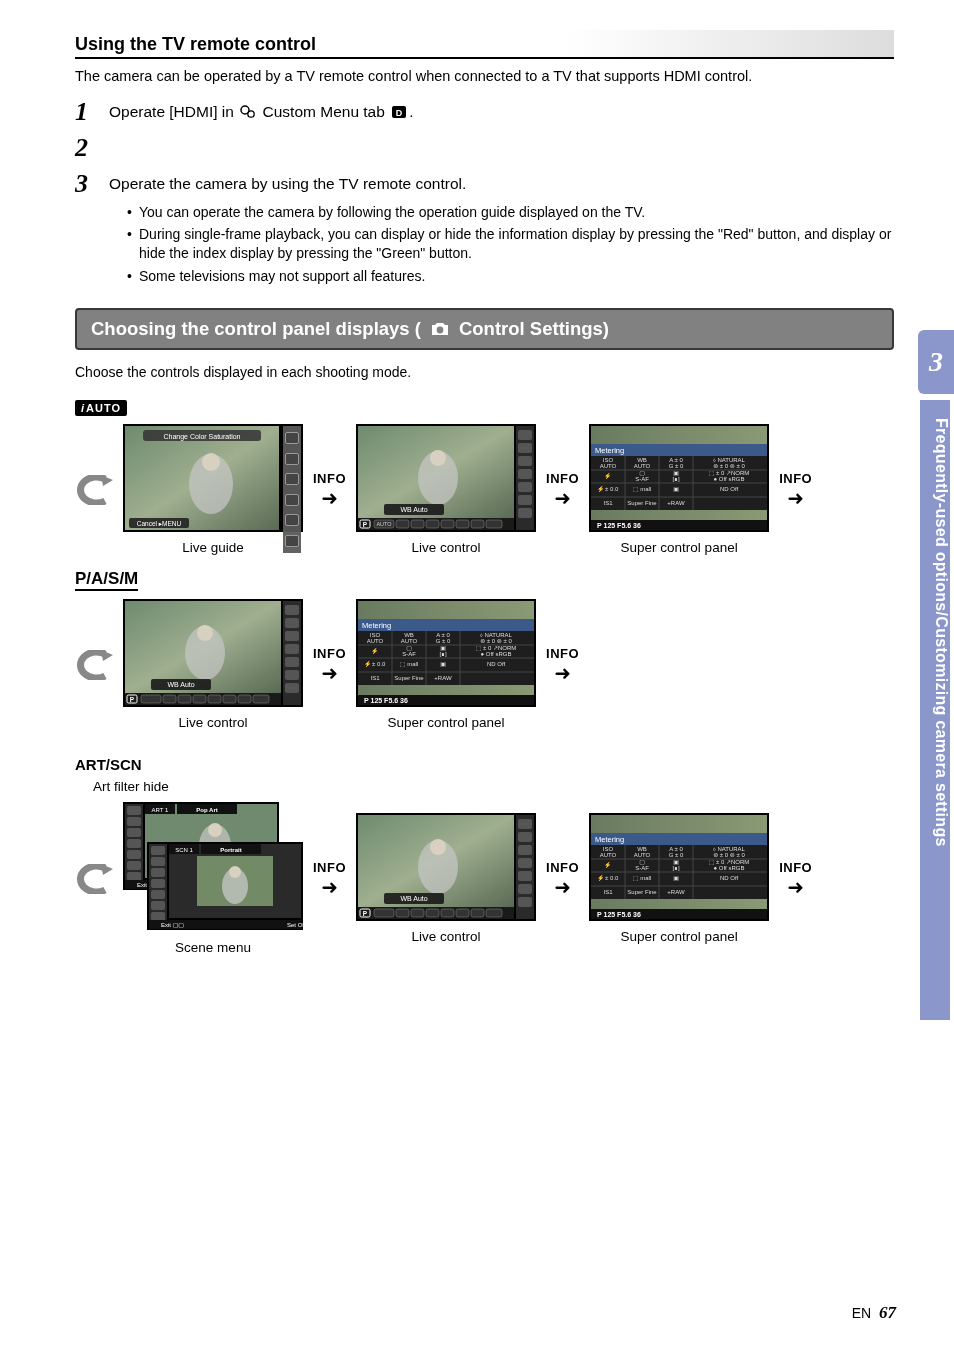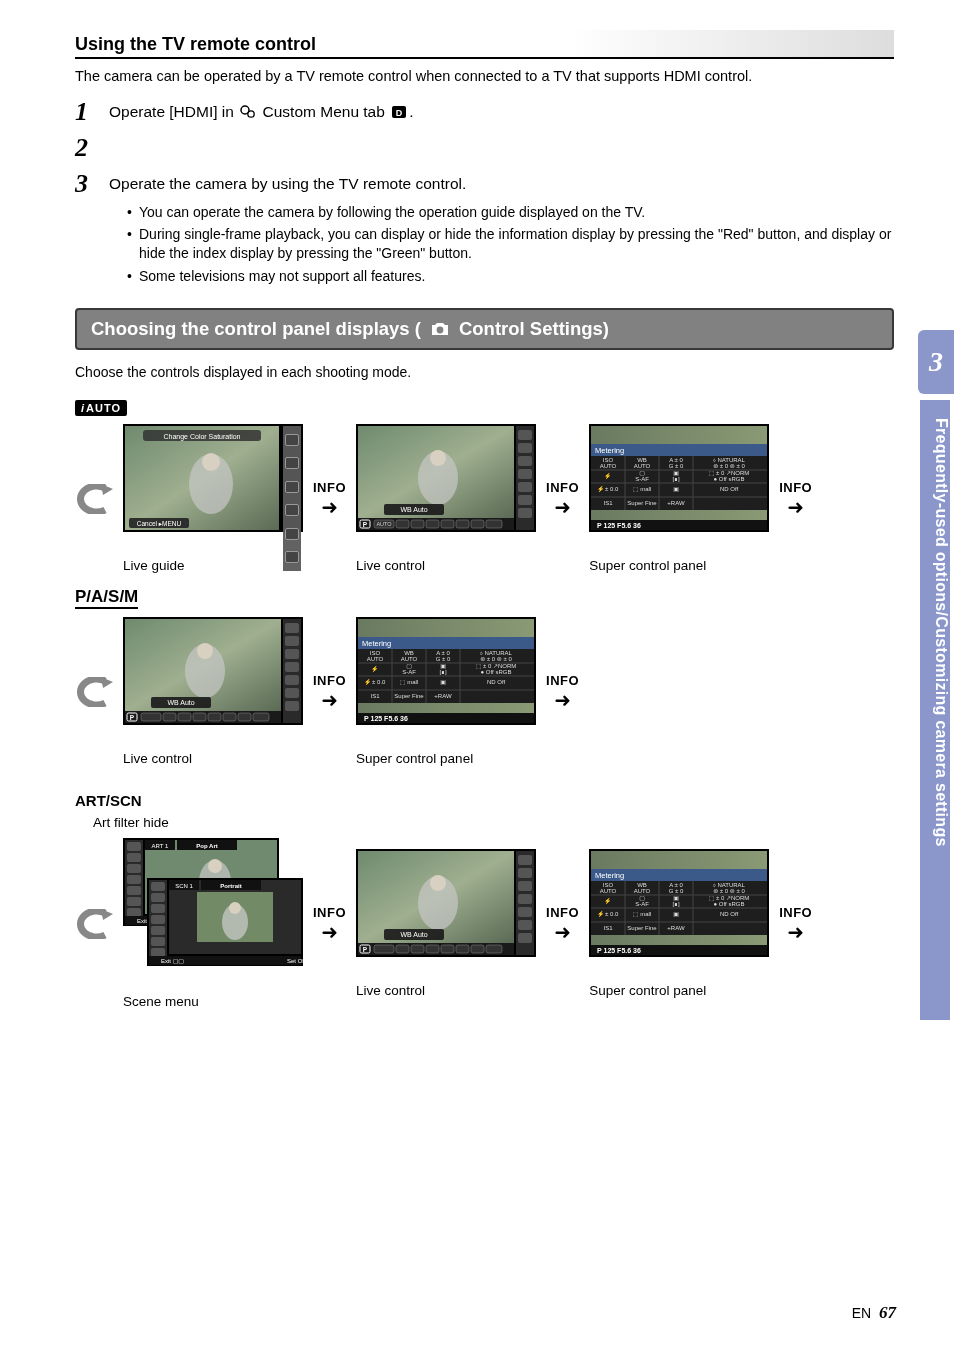--- a/index.html
+++ b/index.html
@@ -16,21 +16,21 @@
 .band{background:#818181;color:#fff;border:2px solid #383838;border-radius:4px;padding:8px 14px;margin:22px 0 14px;font-weight:bold;font-size:18.5px;display:flex;align-items:center;gap:8px;}
 .band .camicon{display:inline-flex;}
 .choose{font-size:14px;margin-bottom:14px;}
 .iauto{display:inline-block;background:#000;color:#fff;font-weight:bold;font-size:11px;padding:2px 6px;border-radius:2px;letter-spacing:1px;margin-top:6px;}
 .iauto:before{content:"i";font-style:italic;margin-right:1px;}
 .pasm{font-weight:bold;font-size:17px;border-bottom:2px solid #000;display:inline-block;margin-top:14px;}
 .artscn{font-weight:bold;font-size:15px;margin-top:26px;}
 .row{display:flex;align-items:center;gap:10px;margin-top:8px;}
 .cycle{width:38px;height:30px;flex-shrink:0;}
 .panel{position:relative;flex-shrink:0;}
-.pcap{font-size:13.5px;margin-top:22px;}
+.pcap{text-align:center;font-size:13.5px;margin-top:4px;}
 .arrow{display:flex;flex-direction:column;align-items:center;gap:2px;flex-shrink:0;}
 .info{font-weight:bold;font-size:13px;letter-spacing:.5px;}
 .arr{font-size:20px;line-height:1;}
 .tab3{position:absolute;right:0;top:330px;width:36px;height:64px;background:#8b97cb;border-radius:6px 0 0 6px;display:flex;align-items:center;justify-content:center;}
 .tab3 span{font-family:"Times New Roman",serif;font-style:italic;font-weight:bold;color:#fff;font-size:28px;}
 .sidetxt{position:absolute;right:4px;top:400px;width:30px;height:620px;background:#8b97cb;writing-mode:vertical-rl;color:#fff;font-weight:bold;font-size:16px;text-align:left;padding-top:18px;letter-spacing:.3px;}
 .pgnum{position:absolute;right:58px;bottom:34px;font-size:14px;}
 .pgnum b{font-size:17px;font-style:italic;font-family:"Times New Roman",serif;}
 .gicon{display:inline-block;vertical-align:-2px;margin:0 2px;}
 .smallpre{font-size:13.5px;margin-left:18px;margin-top:6px;}

